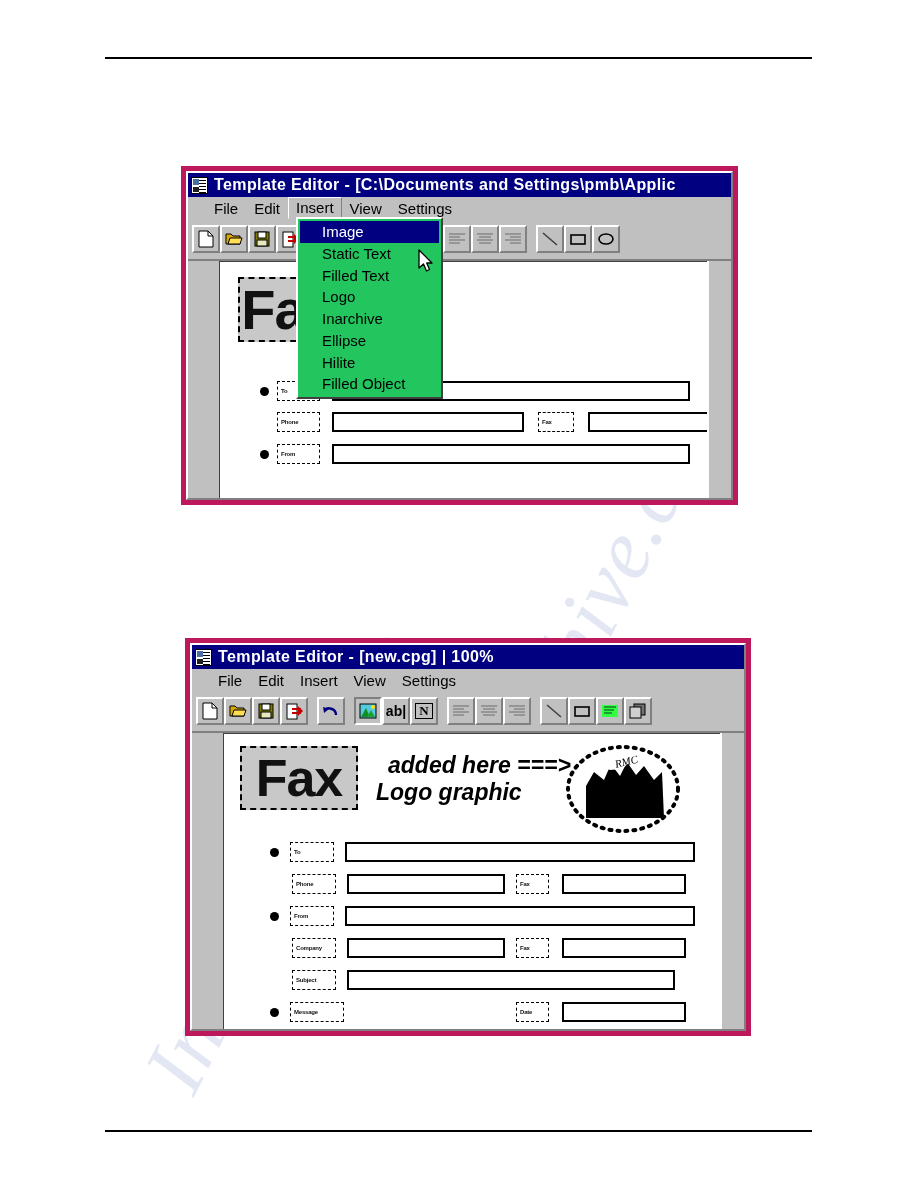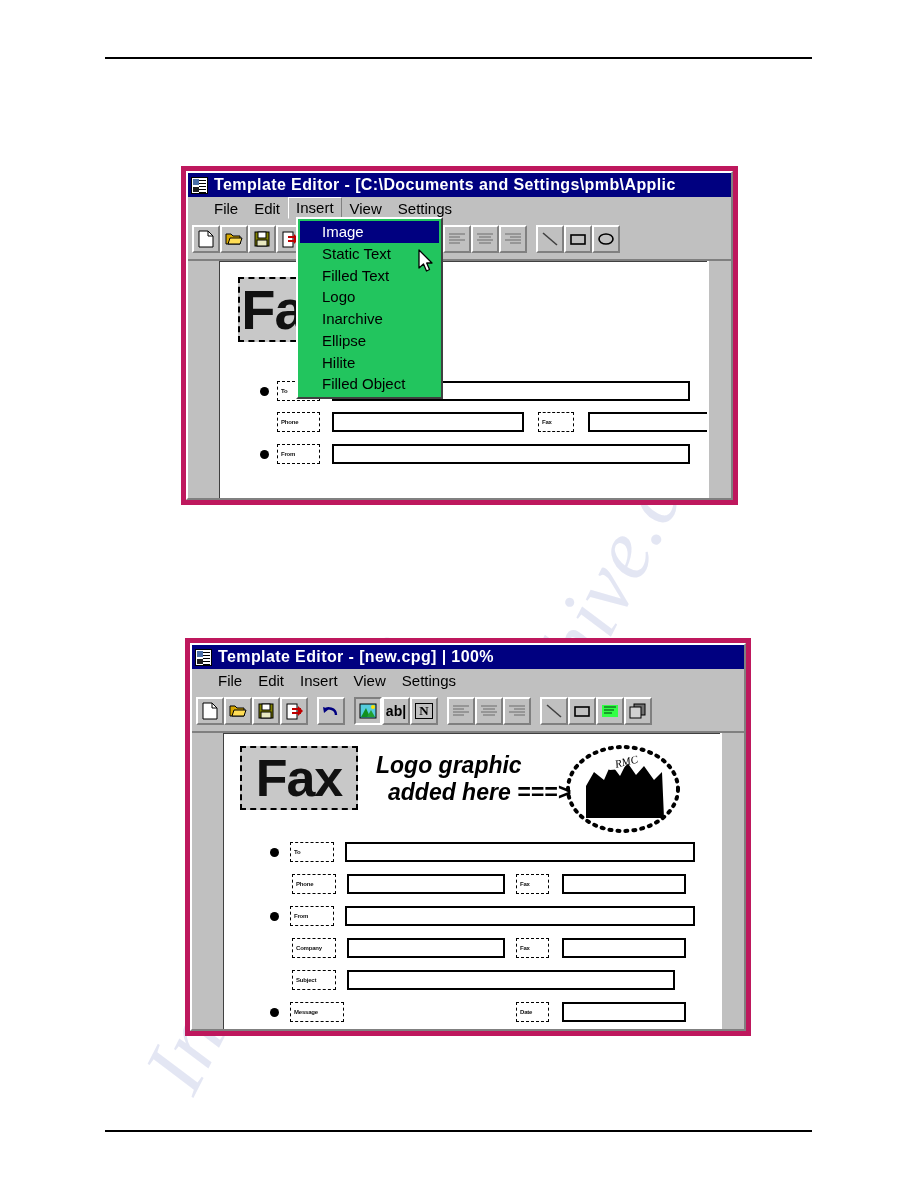--- a/index.html
+++ b/index.html
@@ -562,22 +562,22 @@
     </div>
 
     <div class="canvas-wrap">
       <div class="canvas">
 
         <div class="fax-box" style="left:16px; top:12px; width:118px; height:64px;">
           <span class="fax-text" style="font-size:52px;">Fax</span>
         </div>
 
         <div class="logo-note" style="left:152px; top:18px; font-size:23px;">
+          <div style="margin-left:12px;">added here ===&gt;</div>
           <div>Logo graphic</div>
-          <div style="margin-left:12px;">added here ===&gt;</div>
         </div>
 
         <div class="logo-graphic" style="left:340px; top:8px;">
           <svg width="118" height="94" viewBox="0 0 118 94">
             <ellipse cx="59" cy="47" rx="55" ry="42" fill="none" stroke="#000" stroke-width="4" stroke-dasharray="2 6" stroke-linecap="round"></ellipse>
             <path d="M22,76 L22,44 L30,30 L40,38 L47,22 L56,34 L63,20 L72,33 L80,24 L90,38 L98,30 L100,76 Z" fill="#000"></path>
             <path d="M36,24 L44,17 L56,15 L66,20 L58,27 L46,28 Z" fill="#ffffff"></path>
             <text x="52" y="26" font-family="'Liberation Serif',serif" font-style="italic" font-size="11" fill="#000" transform="rotate(-14 52 26)">RMC</text>
           </svg>
         </div>

